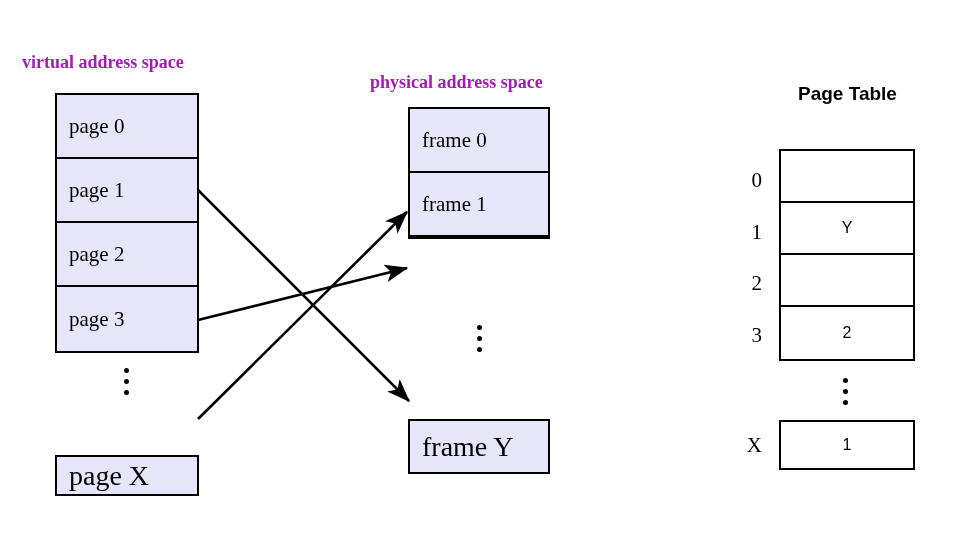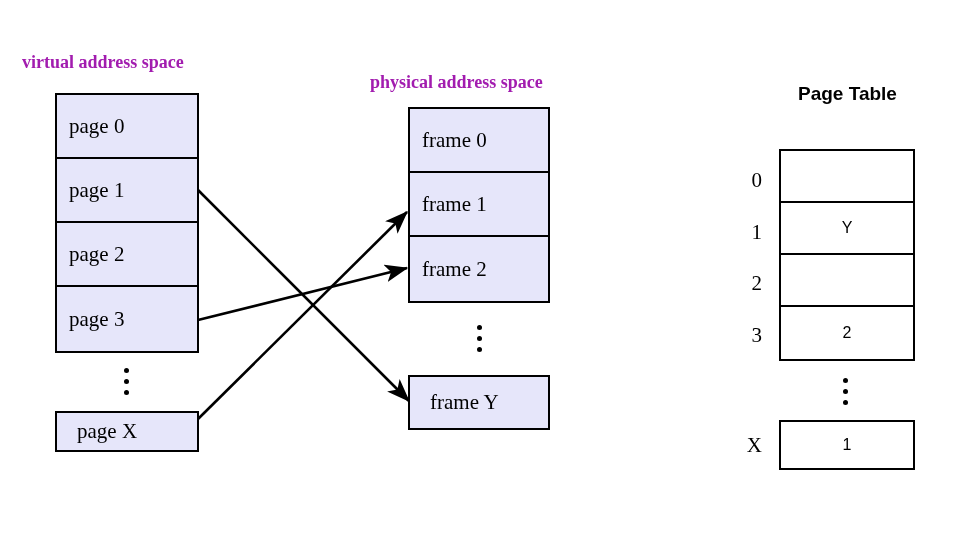--- a/index.html
+++ b/index.html
@@ -60,24 +60,25 @@
   }
   .mem-cell.last { border-bottom: none; }
 
   .mem-single {
     position: absolute;
     box-sizing: border-box;
     border: 2px solid #000000;
     background: #e6e6fa;
     display: flex;
     align-items: center;
-    padding-left: 20px;
-    font-family: "Liberation Serif", serif;
-    font-size: 21px;
-    color: #000000;
+    padding-left: 12px;
+    font-family: "Liberation Serif", serif;
+    font-size: 28px;
+    color: #000000;
+    margin-top: 44px;
   }
 
   
   #vpages   { left: 55px;  top: 93px;  width: 144px; }
   #vpages .mem-cell { height: 64px; text-align: right; }
   #page-x   { left: 55px;  top: 411px; width: 144px; height: 41px; }
 
   
   #frames   { left: 408px; top: 107px; width: 142px; }
   #frames .mem-cell { height: 64px; }
@@ -188,21 +189,20 @@
     <i></i>
       <i></i>
       <i></i>
   </div>
 
   <div class="mem-single" id="page-x">page X</div>
 
   <div class="mem-stack" id="frames">
     <div class="mem-cell">frame 0</div>
     <div class="mem-cell">frame 1</div>
-    <div class="mem-cell last">frame 2</div>
   </div>
 
   <div class="vdots" id="vdots-frames">
     <i></i>
       <i></i>
       <i></i>
   </div>
 
   <div class="mem-single" id="frame-y">frame Y</div>
 

